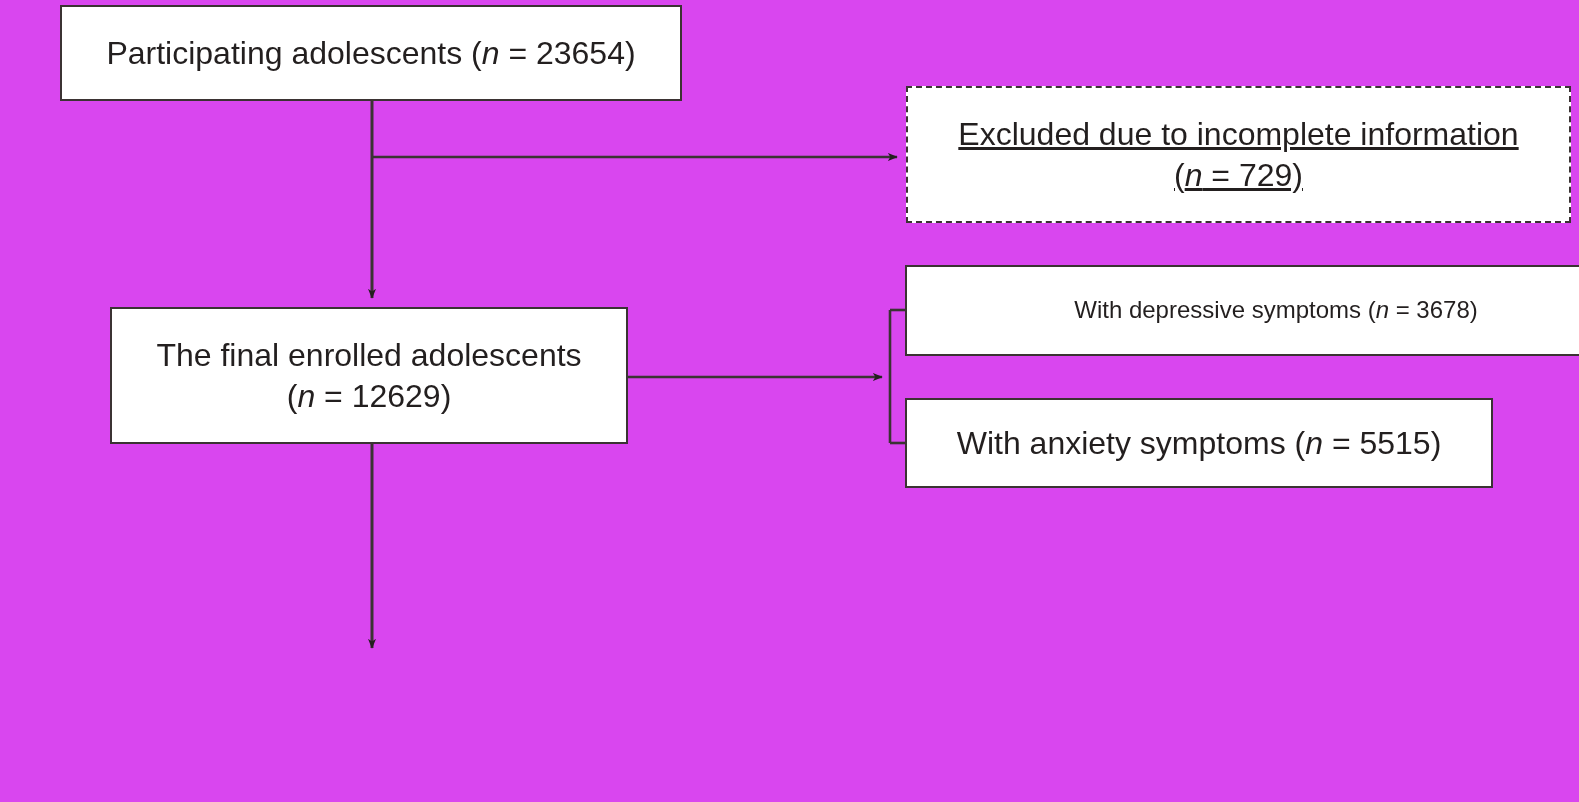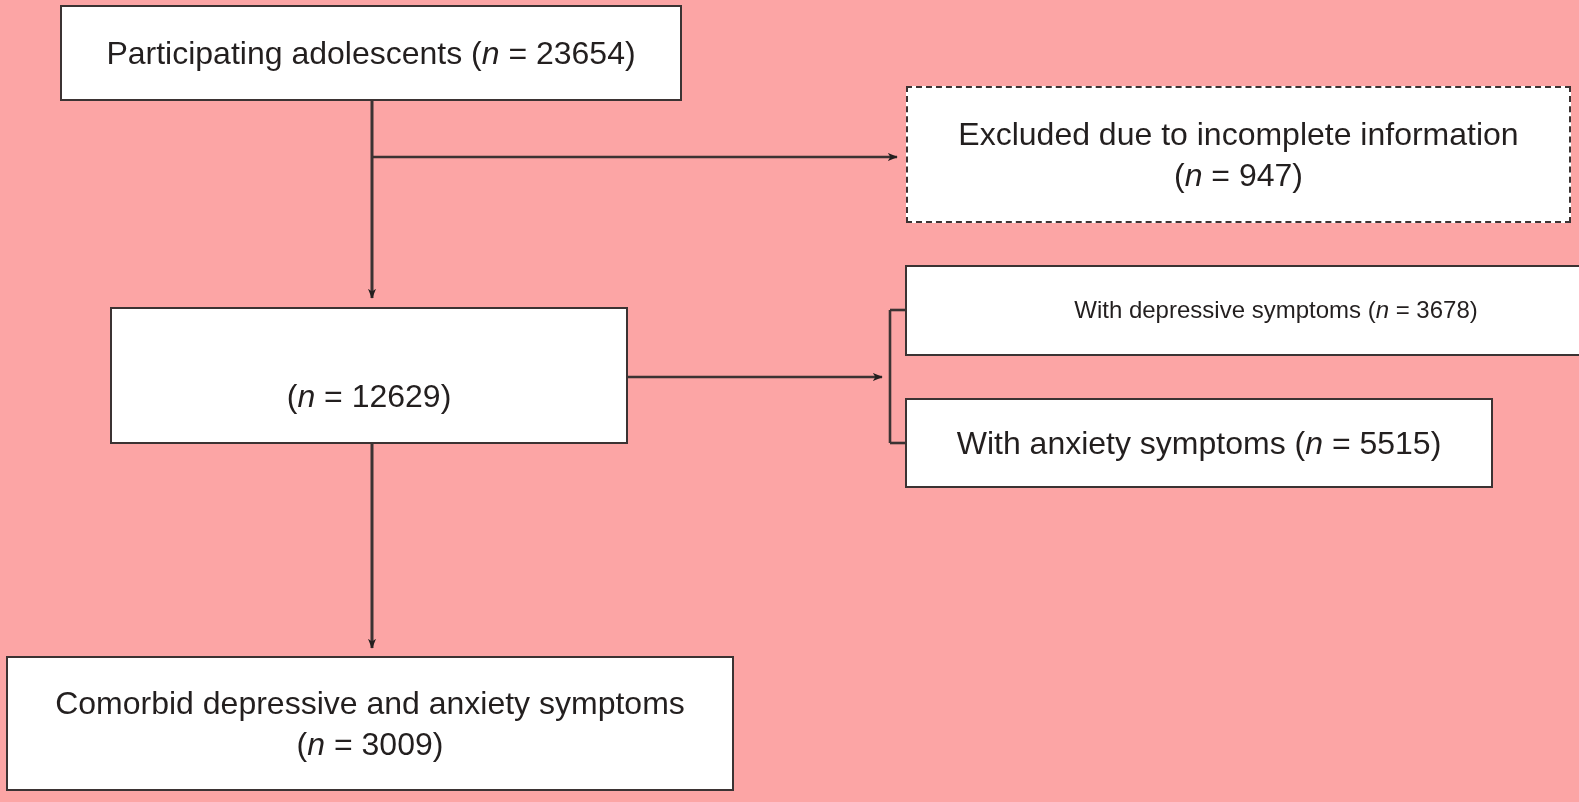--- a/index.html
+++ b/index.html
@@ -11,21 +11,21 @@
     width: 1579px;
     height: 802px;
     font-family: "Liberation Sans", sans-serif;
     color: #231f1f;
     overflow: hidden;
   }
   #flowchart {
     position: relative;
     width: 1579px;
     height: 802px;
-    background: #fca5a5;
+    background: #d946ef;
   }
   svg.connectors {
     position: absolute;
     left: 0;
     top: 0;
     width: 1579px;
     height: 802px;
     pointer-events: none;
   }
   .node {
@@ -37,20 +37,21 @@
     justify-content: center;
     text-align: center;
     line-height: 1.28;
     color: #231f1f;
   }
   .node-solid {
     border: 2px solid #3b3333;
   }
   .node-dashed {
     border: 2px dashed #3b3333;
+    text-decoration: underline;
   }
   .node-text {
     display: block;
     padding: 0 10px;
     white-space: pre-line;
   }
   .n-participating { left: 60px;  top: 5px;   width: 622px; height: 96px;  font-size: 32px; }
   .n-excluded      { left: 906px; top: 86px;  width: 665px; height: 137px; font-size: 32px; }
   .n-final         { left: 110px; top: 307px; width: 518px; height: 137px; font-size: 32px; }
   .n-depressive    { left: 905px; top: 265px; width: 730px; height: 91px;  font-size: 24px; padding-left: 12px; }
@@ -87,32 +88,29 @@
     <g>
       <path d="M372,444 L372,648" stroke="#3b3333" stroke-width="3" fill="none" marker-end="url(#arrowhead)"></path>
     </g>
   </svg>
 
   <div class="node node-solid n-participating">
     <span class="node-text"><span>Participating adolescents (</span><i>n</i><span> = 23654)</span></span>
   </div>
 
   <div class="node node-dashed n-excluded">
-    <span class="node-text"><span>Excluded due to incomplete information</span><br>(<i>n</i><span> = 947)</span></span>
+    <span class="node-text"><span>Excluded due to incomplete information</span><br>(<i>n</i><span> = 729)</span></span>
   </div>
 
   <div class="node node-solid n-final">
-    <span class="node-text"><br>(<i>n</i><span> = 12629)</span></span>
+    <span class="node-text"><span>The final enrolled adolescents</span><br>(<i>n</i><span> = 12629)</span></span>
   </div>
 
   <div class="node node-solid n-depressive">
     <span class="node-text"><span>With depressive symptoms (</span><i>n</i><span> = 3678)</span></span>
   </div>
 
   <div class="node node-solid n-anxiety">
     <span class="node-text"><span>With anxiety symptoms (</span><i>n</i><span> = 5515)</span></span>
   </div>
 
-  <div class="node node-solid n-comorbid">
-    <span class="node-text"><span>Comorbid depressive and anxiety symptoms</span><br>(<i>n</i><span> = 3009)</span></span>
-  </div>
 
 </div>
 
 </body></html>

